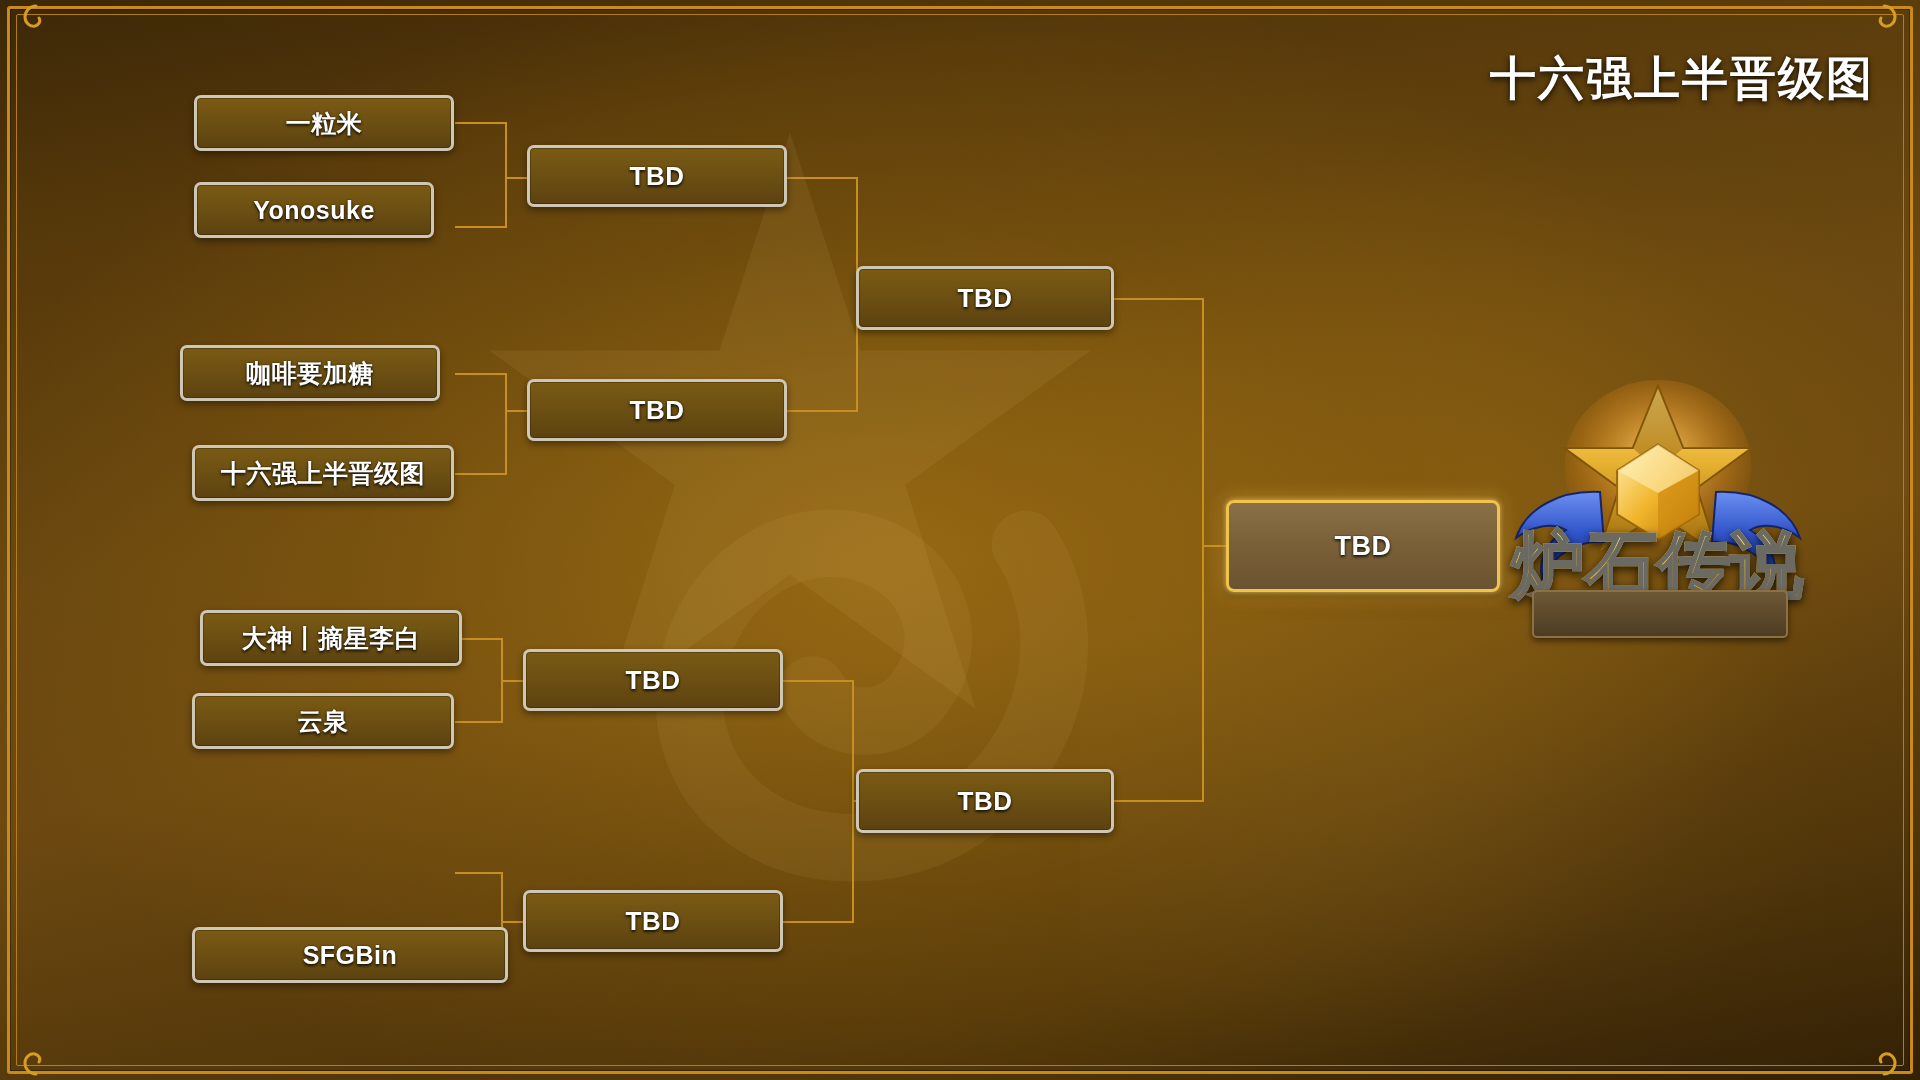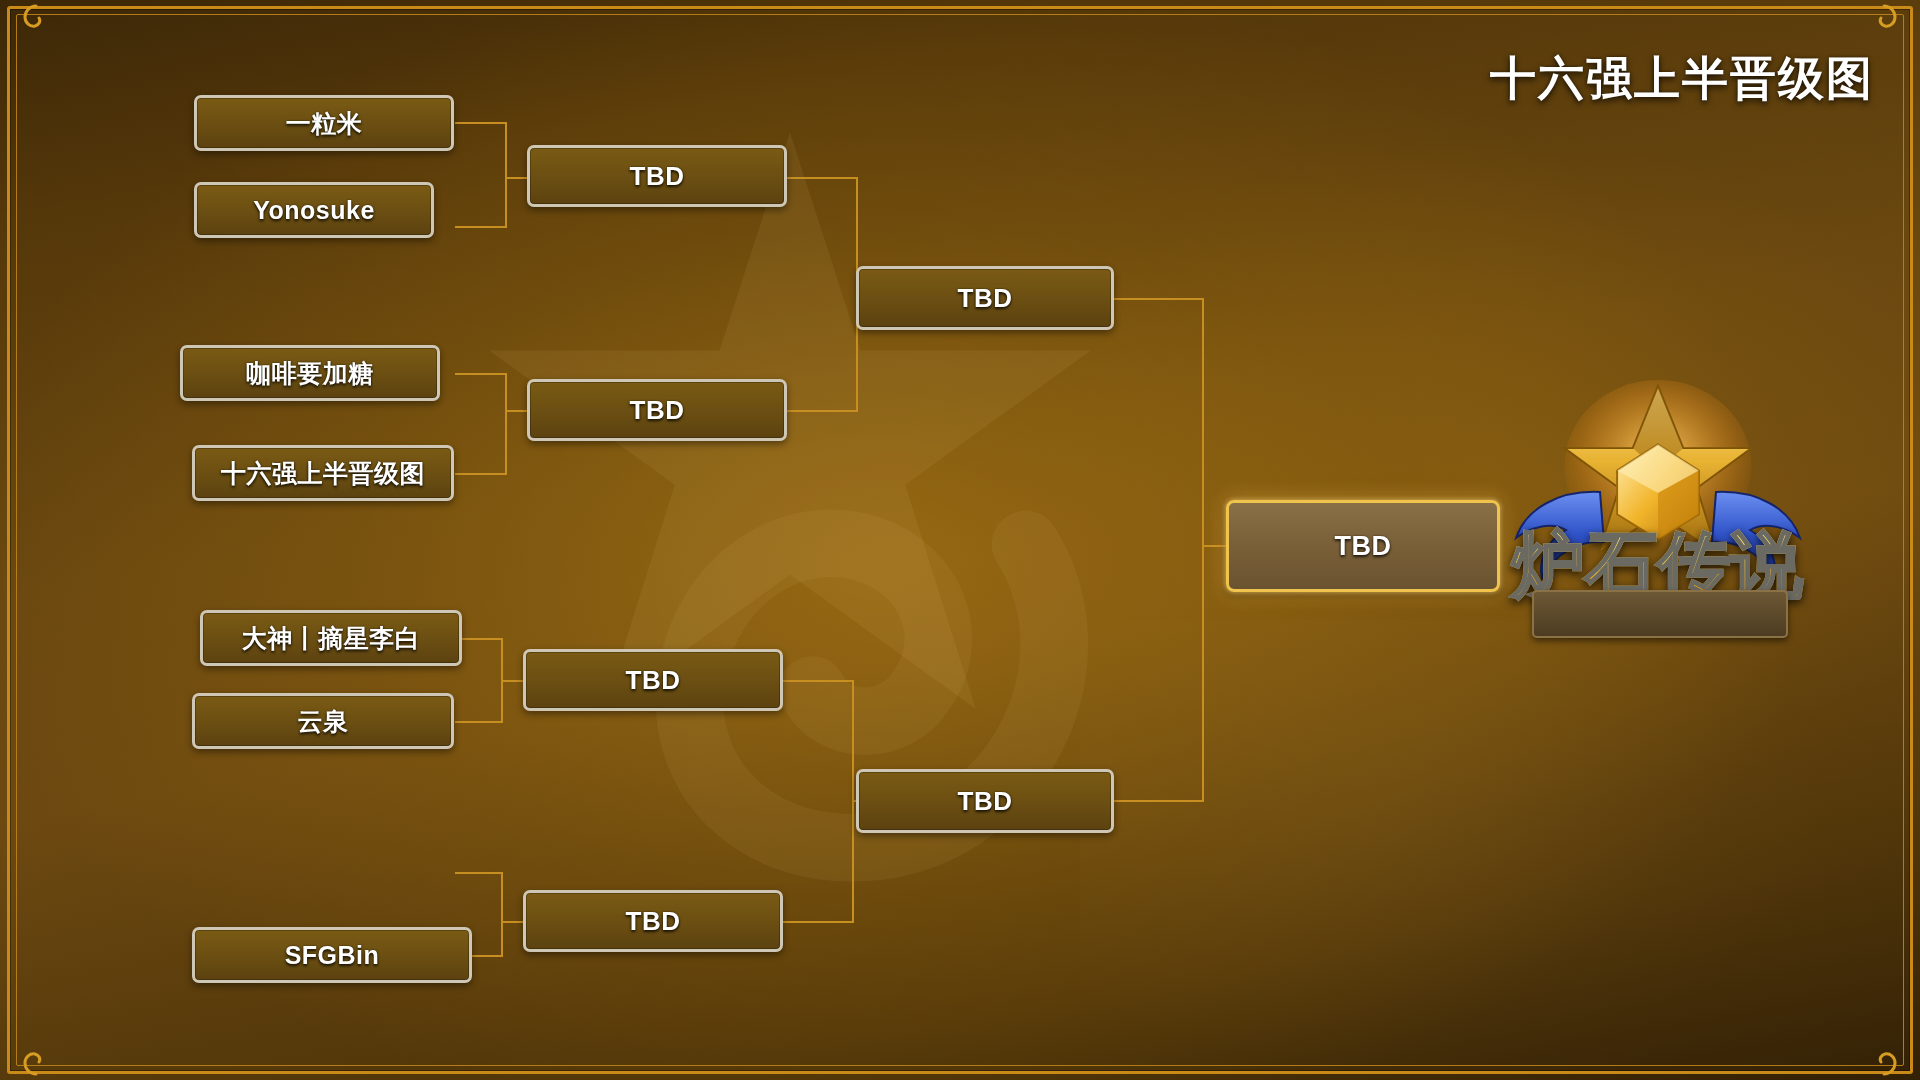--- a/index.html
+++ b/index.html
@@ -191,21 +191,21 @@
     <span>十六强上半晋级图</span>
   </div>
 
   <div class="box player" style="left:200px;top:610px;width:262px;height:56px;">
     <span>大神丨摘星李白</span>
   </div>
   <div class="box player" style="left:192px;top:693px;width:262px;height:56px;">
     <span>云泉</span>
   </div>
 
-  <div class="box player" style="left:192px;top:927px;width:280px;height:56px;">
+  <div class="box player" style="left:192px;top:927px;width:316px;height:56px;">
     <span>SFGBin</span>
   </div>
 
   <div class="box tbd" style="left:527px;top:145px;width:260px;height:62px;">
     <span>TBD</span>
   </div>
   <div class="box tbd" style="left:527px;top:379px;width:260px;height:62px;">
     <span>TBD</span>
   </div>
   <div class="box tbd" style="left:523px;top:649px;width:260px;height:62px;">

